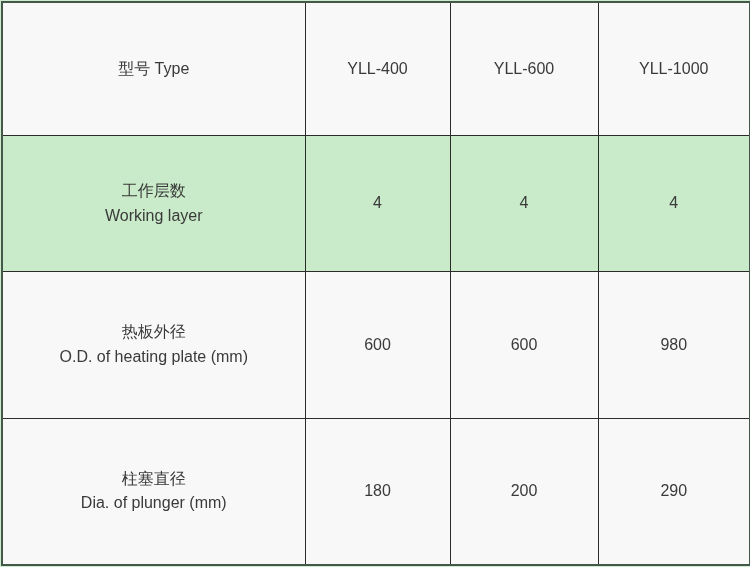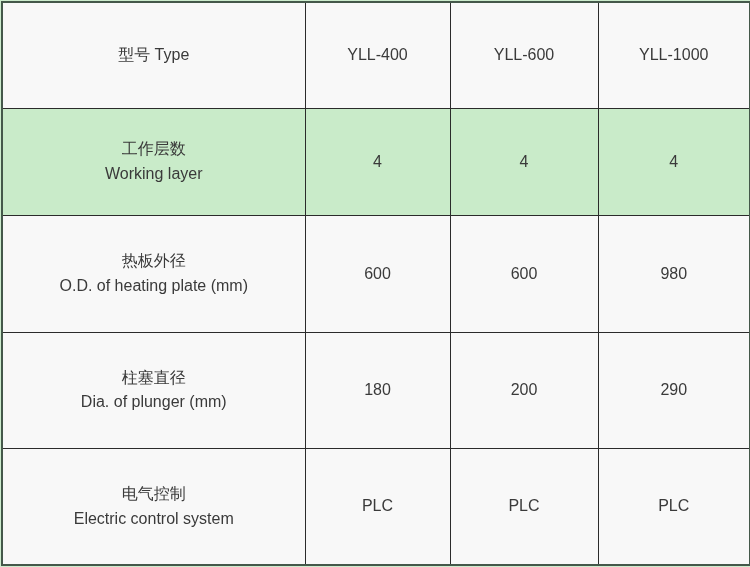--- a/index.html
+++ b/index.html
@@ -87,24 +87,15 @@
         <td>
           <span class="label-zh">柱塞直径</span>
           <span class="label-en">Dia. of plunger (mm)</span>
         </td>
         <td>180</td>
         <td>200</td>
         <td>290</td>
       </tr>
 
 
-      <tr class="row-white">
-        <td>
-          <span class="label-zh">电气控制</span>
-          <span class="label-en">Electric control system</span>
-        </td>
-        <td>PLC</td>
-        <td>PLC</td>
-        <td>PLC</td>
-      </tr>
     </tbody>
   </table>
 </div>
 
 </body></html>

